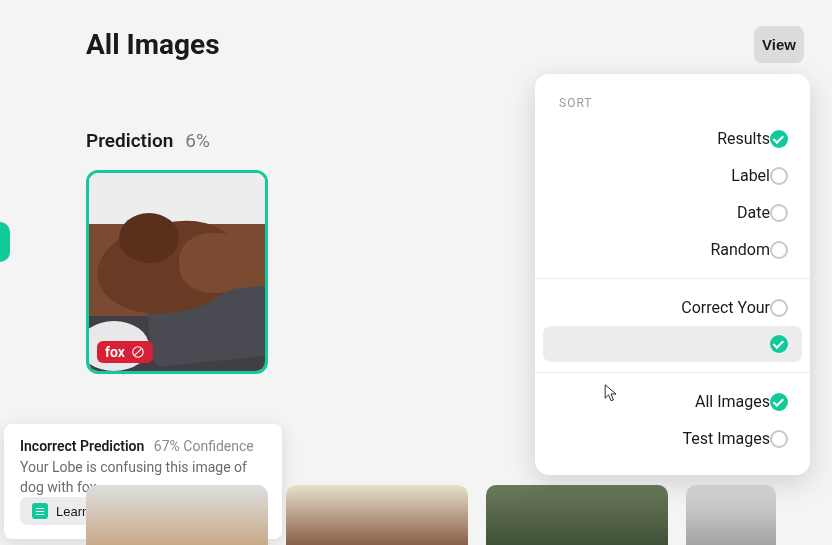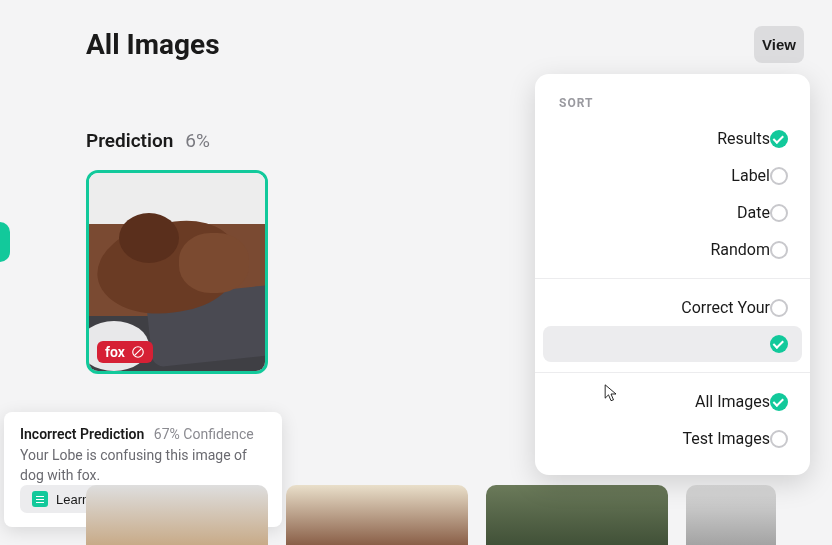--- a/index.html
+++ b/index.html
@@ -88,21 +88,21 @@
   }
   .tag-pill .cancel-icon {
     width: 14px; height: 14px;
     display: inline-flex; align-items: center; justify-content: center;
   }
 
   
   .tooltip {
     position: absolute;
     left: 4px;
-    top: 412px;
+    top: 424px;
     width: 278px;
     background: #fff;
     border-radius: 8px;
     box-shadow: 0 4px 18px rgba(0,0,0,0.12);
     padding: 14px 16px 14px 16px;
   }
   .tooltip-title-row { font-size: 14px; margin-bottom: 4px; }
   .tooltip-title { font-weight: 600; color: #1a1a1a; }
   .tooltip-conf { color: #8a8a90; margin-left: 6px; }
   .tooltip-body { font-size: 14px; color: #6a6a70; line-height: 1.4; }
@@ -140,21 +140,21 @@
     right: 22px;
     width: 275px;
     background: #fff;
     border-radius: 14px;
     box-shadow: 0 8px 28px rgba(0,0,0,0.15);
     padding: 22px 0 18px 0;
     z-index: 10;
   }
   .sort-label {
     font-size: 12px;
-    font-weight: 700;
+    font-weight: 400;
     letter-spacing: 1px;
     color: #9a9aa0;
     padding: 0 24px 10px 24px;
   }
   .sort-item {
     display: flex;
     justify-content: flex-end;
     align-items: center;
     padding: 9px 22px 9px 24px;
     font-size: 16px;

